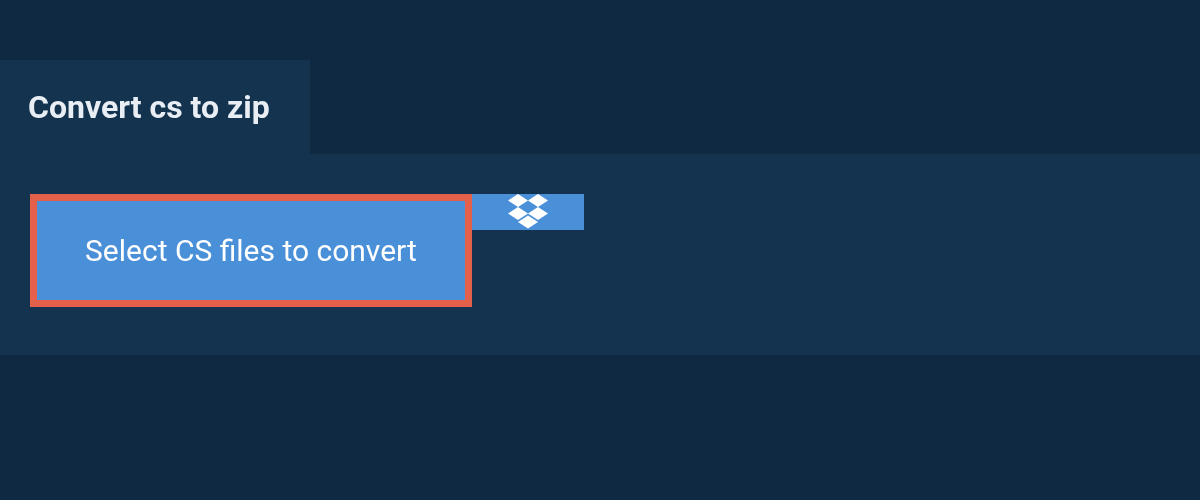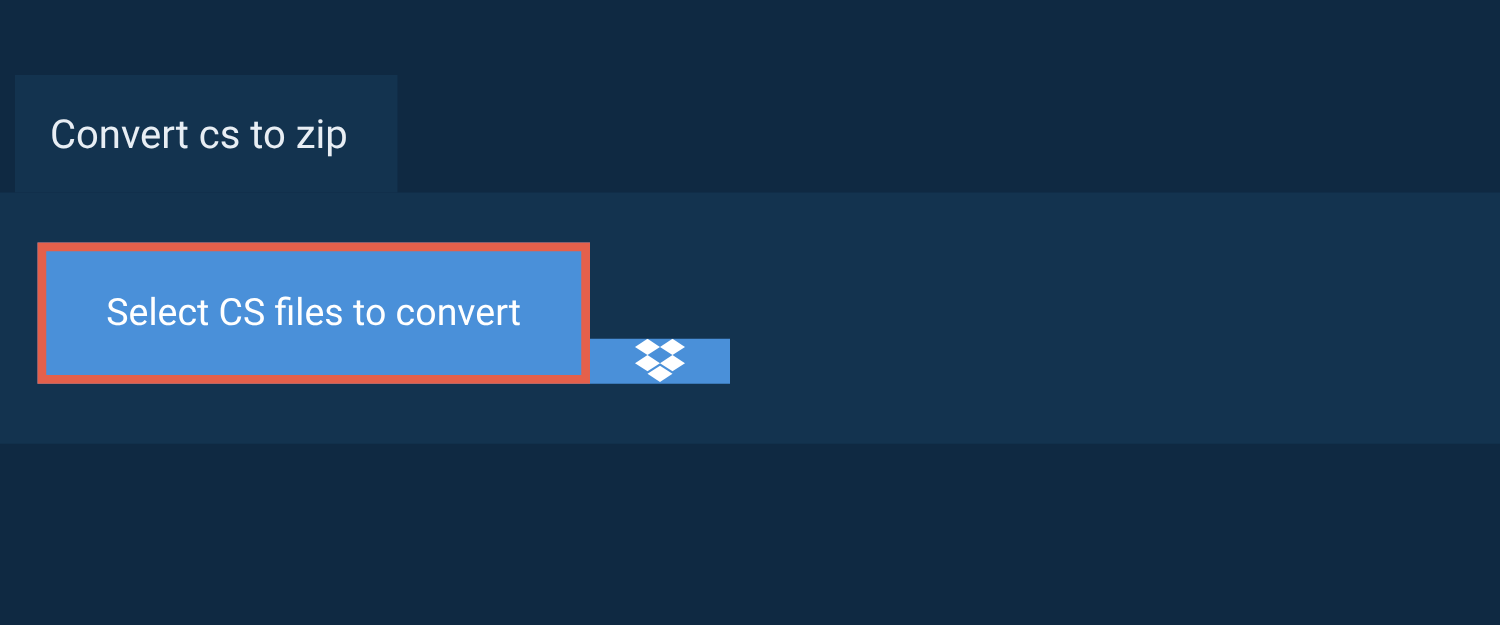--- a/index.html
+++ b/index.html
@@ -12,33 +12,33 @@
       height: 500px;
       background: #0f2942;
       font-family: -apple-system, BlinkMacSystemFont, "Segoe UI", Roboto, sans-serif;
       overflow: hidden;
     }
     .tab-header {
       display: inline-block;
       background: #13334f;
       color: #e8eef4;
       font-size: 32px;
-      font-weight: 400;
+      font-weight: 700;
       padding: 28px 40px 28px 28px;
       margin-top: 60px;
-      margin-left: 12px;
+      margin-left: 0;
     }
     .panel {
       background: #13334f;
       padding: 40px 30px 48px 30px;
       width: 100%;
     }
     .button-group {
       display: flex;
-      align-items: flex-end;
+      align-items: flex-start;
     }
     .select-button {
       background: #4a90d9;
       border: 7px solid #e4604b;
       color: #ffffff;
       font-size: 30px;
       font-weight: 400;
       padding: 32px 48px;
       cursor: pointer;
       font-family: inherit;

